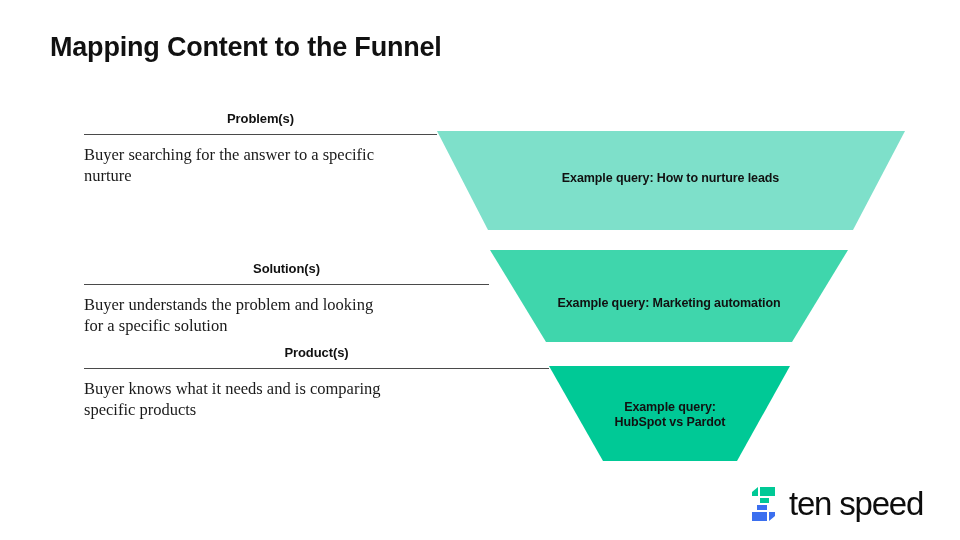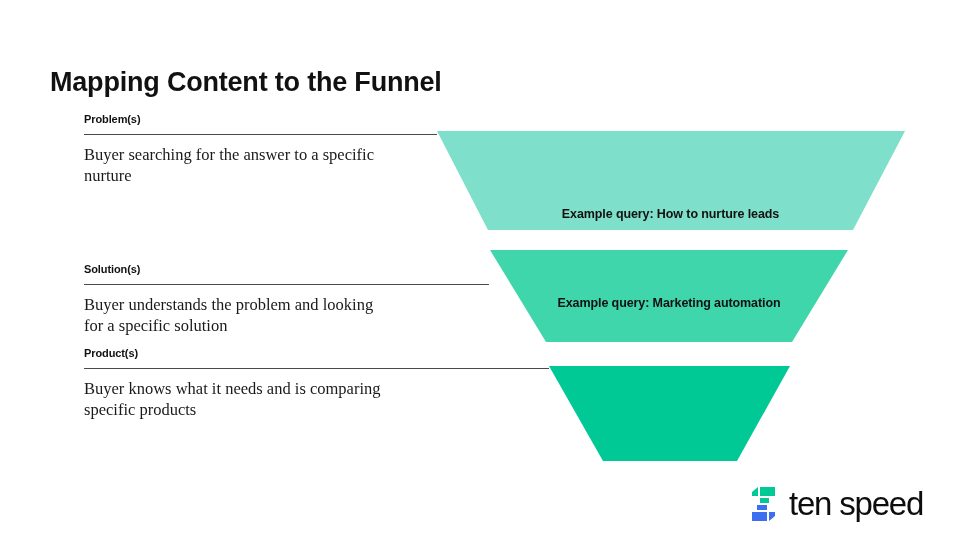--- a/index.html
+++ b/index.html
@@ -25,40 +25,40 @@
   .slide-title {
     position: absolute;
     left: 50px;
     top: 32px;
     font-family: "Liberation Sans", sans-serif;
     font-size: 27px;
     font-weight: bold;
     letter-spacing: -0.2px;
     color: #111111;
     white-space: nowrap;
-    margin-top: 35px;
   }
 
   
   .stage-block {
     position: absolute;
     left: 84px;
   }
   .stage-block.s1 { top: 110px; }
   .stage-block.s2 { top: 228px; margin-top: 32px; }
   .stage-block.s3 { top: 344px; }
 
   .stage-label {
     font-family: "Liberation Sans", sans-serif;
-    font-size: 11px;
+    font-size: 13px;
     font-weight: bold;
     color: #111111;
     letter-spacing: -0.1px;
     line-height: 18px;
     white-space: nowrap;
+    text-align: center;
   }
   .stage-rule {
     height: 0;
     border-top: 1.4px solid #4a4a4a;
     margin-top: 6px;
   }
   .stage-block.s1 .stage-rule { width: 353px; }
   .stage-block.s2 .stage-rule { width: 405px; }
   .stage-block.s3 .stage-rule { width: 465px; }
 
@@ -83,21 +83,21 @@
   .funnel-seg-label {
     position: absolute;
     text-align: center;
     font-family: "Liberation Sans", sans-serif;
     font-size: 12.5px;
     font-weight: bold;
     color: #111111;
     letter-spacing: -0.1px;
     line-height: 15px;
   }
-  .funnel-seg-label.l1 { left: 488px; top: 171px; width: 365px; margin-top: 36px; }
+  .funnel-seg-label.l1 { left: 488px; top: 171px; width: 365px; }
   .funnel-seg-label.l2 { left: 546px; top: 296px; width: 246px; text-align: center; }
   .funnel-seg-label.l3 { left: 603px; top: 400px; width: 134px; }
 
   
   .logo {
     position: absolute;
     left: 752px;
     top: 487px;
     display: flex;
     align-items: center;
@@ -126,20 +126,24 @@
   <div class="slide-title">Mapping Content to the Funnel</div>
 
   <svg class="funnel" viewBox="0 0 960 540" width="960" height="540" xmlns="http://www.w3.org/2000/svg">
     <polygon points="437,131 905,131 853,230 488,230" fill="#7EE0CA"></polygon>
     <polygon points="490,250 848,250 792,342 546,342" fill="#3FD6AC"></polygon>
     <polygon points="549,366 790,366 737,461 603,461" fill="#00C996"></polygon>
   </svg>
 
   <div class="funnel-seg-label l1">Example query: How to nurture leads</div>
   <div class="funnel-seg-label l2">Example query: Marketing automation</div>
+  <div class="funnel-seg-label l3">
+    <div>Example query:</div>
+    <div>HubSpot vs Pardot</div>
+  </div>
 
   <div class="stage-block s1">
     <div class="stage-label">Problem(s)</div>
     <div class="stage-rule"></div>
     <div class="stage-desc">Buyer searching for the answer to a specific nurture</div>
   </div>
 
   <div class="stage-block s2">
     <div class="stage-label">Solution(s)</div>
     <div class="stage-rule"></div>

